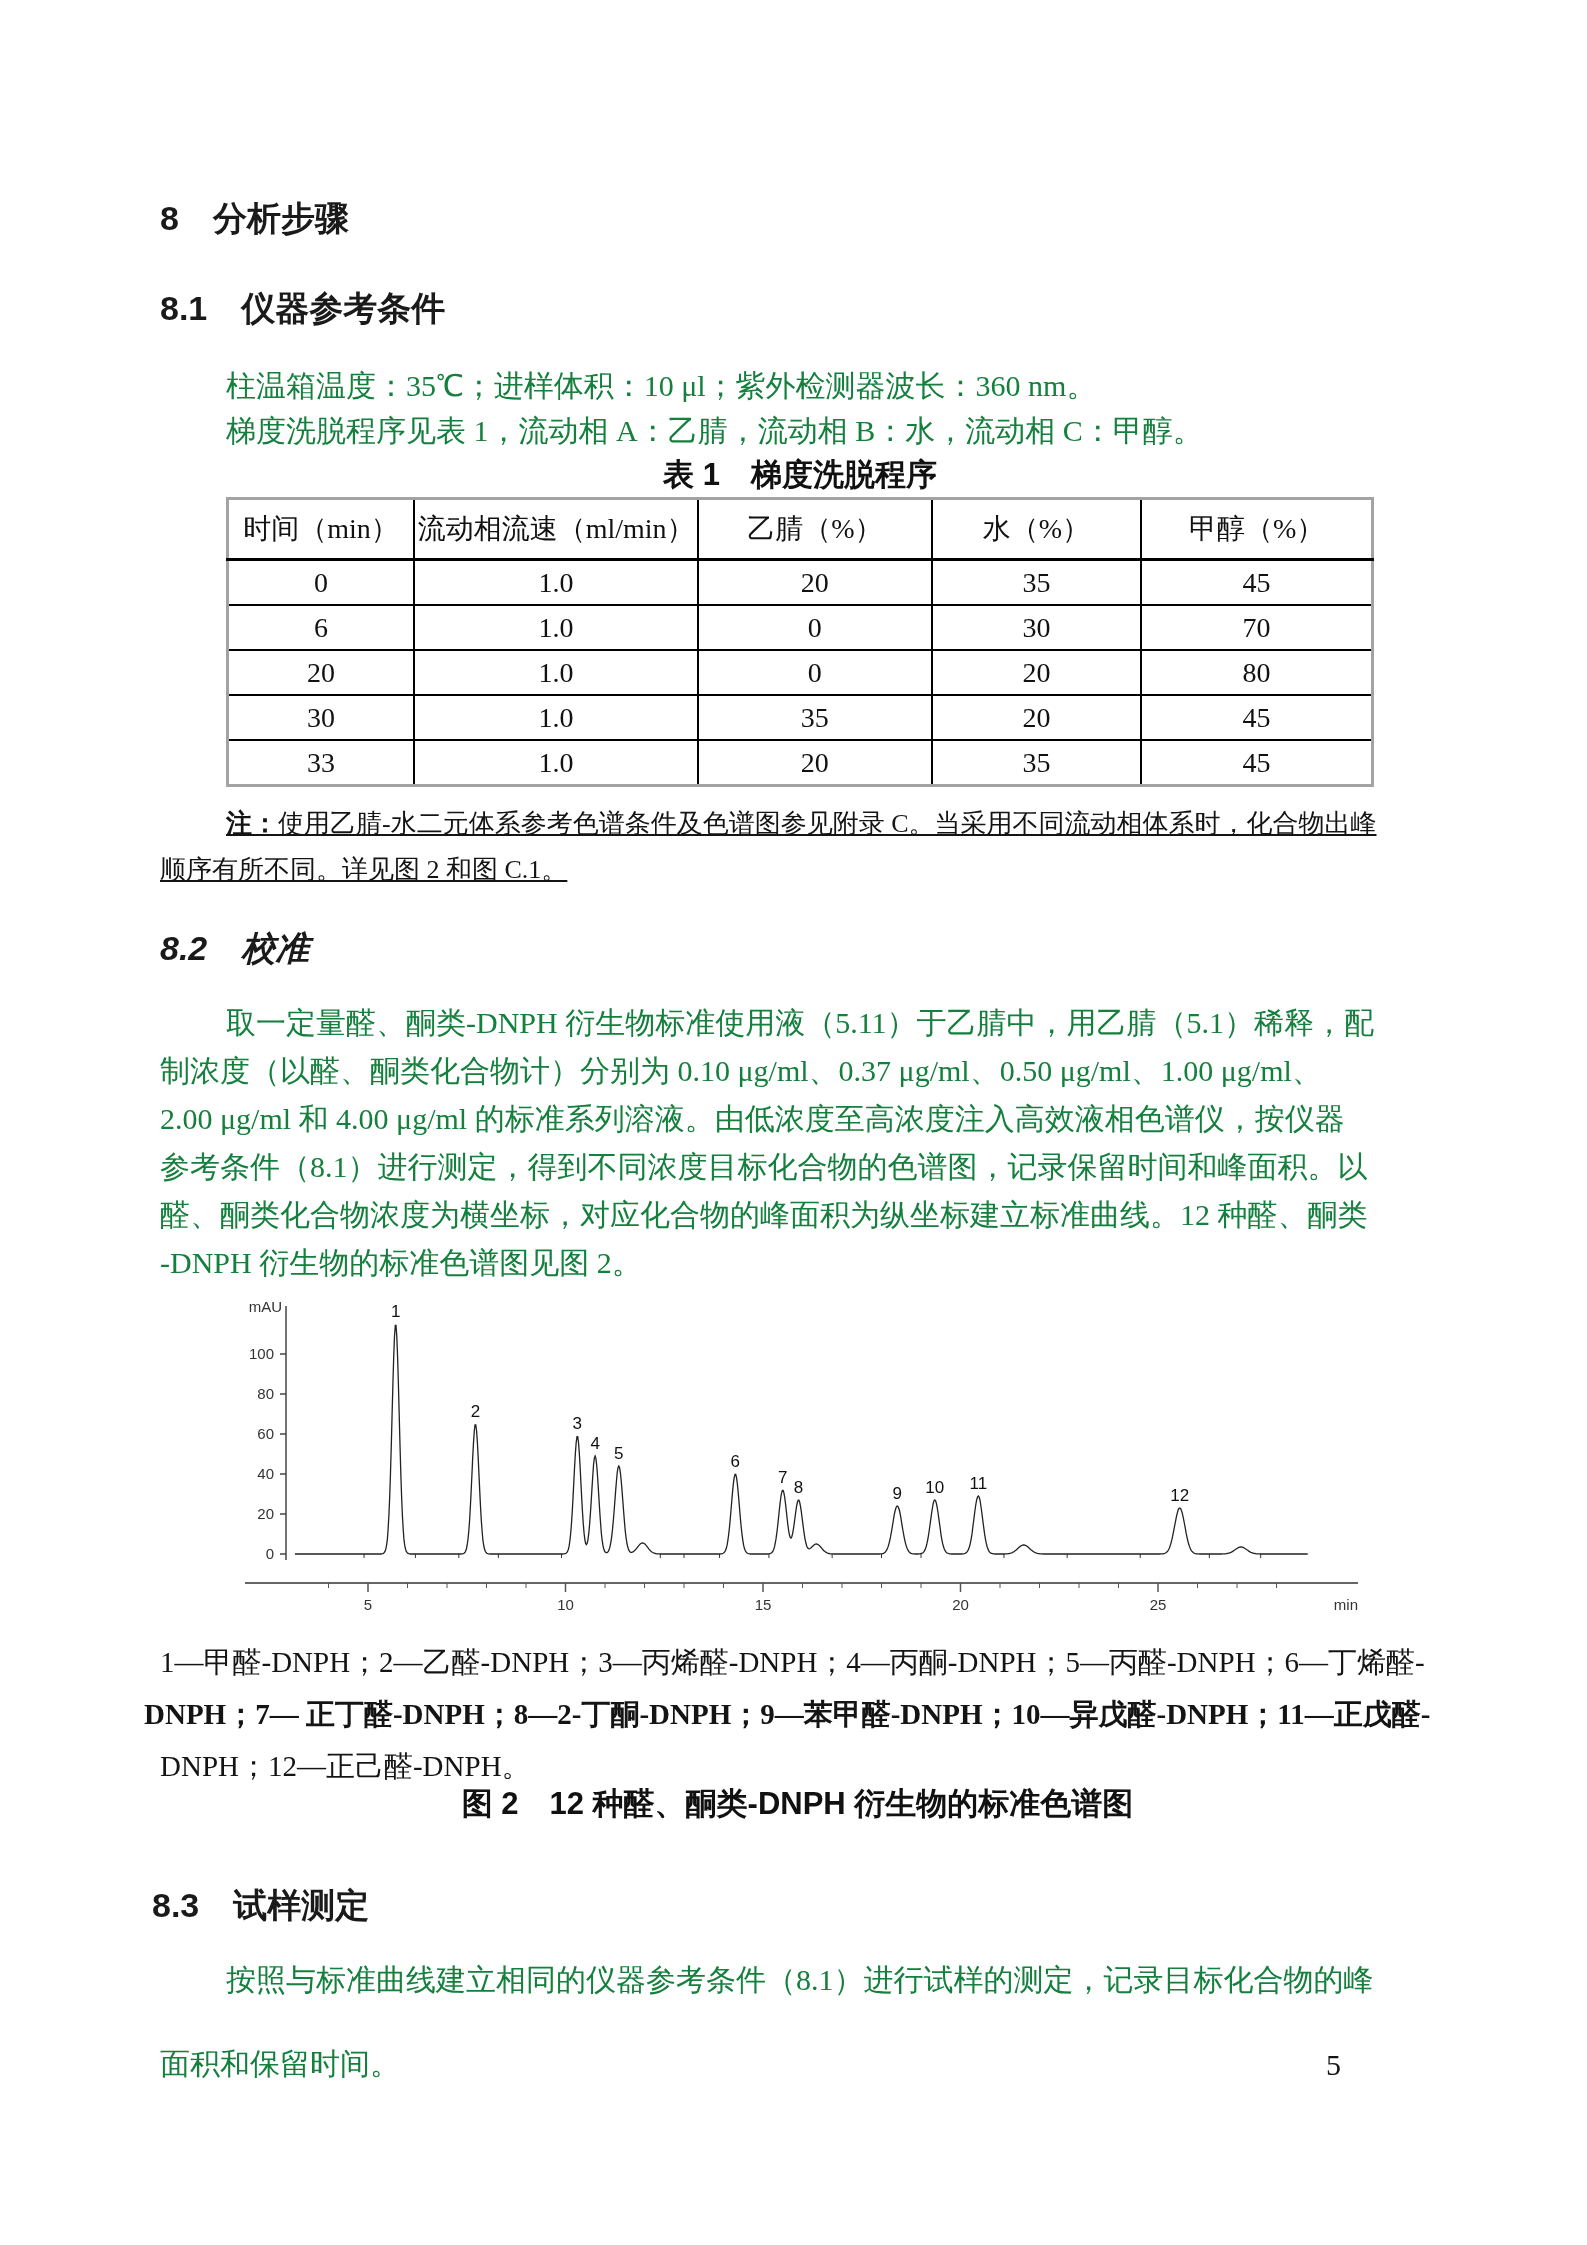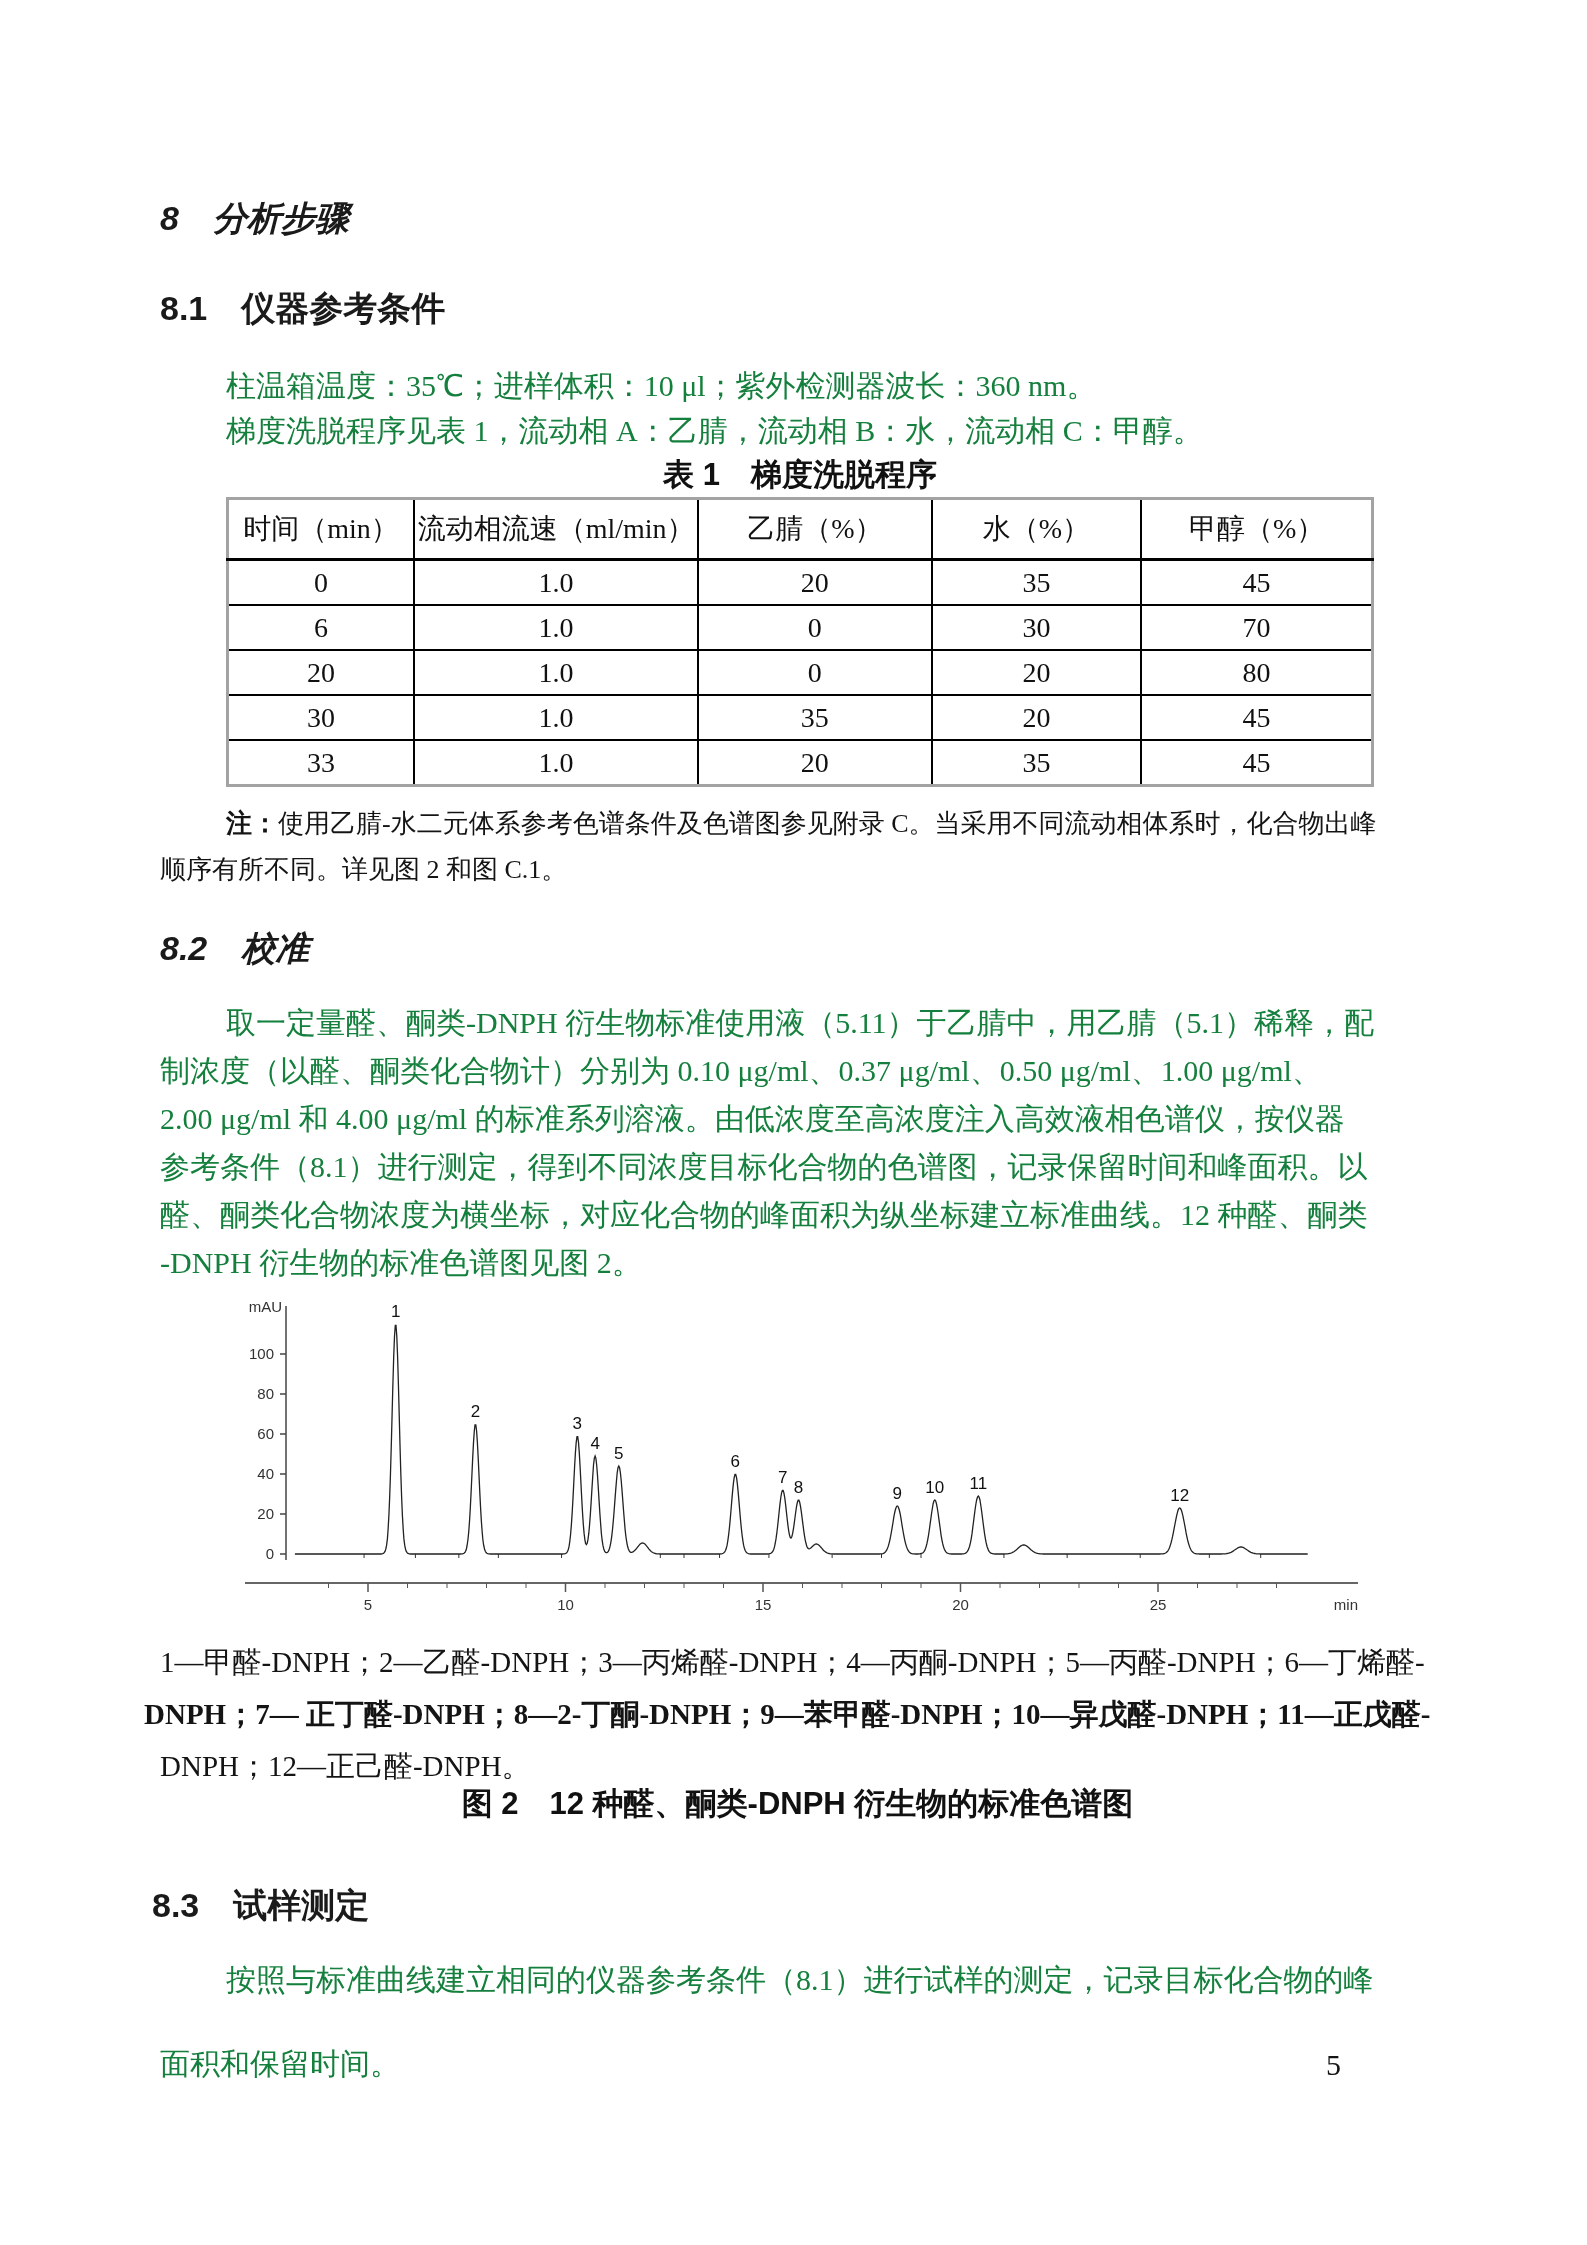--- a/index.html
+++ b/index.html
@@ -1,41 +1,41 @@
 <!DOCTYPE html>
 <html><head>
 <meta charset="utf-8">
 <style>
   html,body{margin:0;padding:0;background:#ffffff;}
   #page{position:relative;width:1587px;height:2245px;background:#ffffff;overflow:hidden;
         color:#111;font-family:"Liberation Serif",serif;}
   .abs{position:absolute;white-space:nowrap;}
   .heading{font-family:"Liberation Sans",sans-serif;font-weight:bold;font-size:34px;color:#1a1a1a;}
   .body-line{font-size:30px;color:#15803d;}
-  .note-line{font-size:26px;color:#141414;}
+  .note-line{font-size:26px;color:#141414;text-decoration:underline;}
   .note-label{font-family:"Liberation Sans",sans-serif;font-weight:bold;}
   .table-title{font-family:"Liberation Sans",sans-serif;font-weight:bold;font-size:31px;text-align:center;color:#111;}
   .caption{font-family:"Liberation Sans",sans-serif;font-weight:bold;font-size:31px;text-align:center;color:#111;}
   .legend-line{font-size:29px;color:#141414;}
   .pagenum{font-size:30px;color:#141414;}
   #t1{border-collapse:collapse;table-layout:fixed;width:1148px;}
   #t1 th,#t1 td{border:2px solid #000;text-align:center;vertical-align:middle;
       font-weight:normal;font-size:28px;color:#111;padding:0;overflow:hidden;}
   #t1{border:3px solid #a3a3a3;}
   #t1 thead th{height:58px;border-bottom:3px solid #000;}
   #t1 tbody td{height:43px;}
   .tick{font-family:"Liberation Sans",sans-serif;font-size:15px;fill:#333;}
   .peaklabel{font-family:"Liberation Sans",sans-serif;font-size:17px;fill:#111;}
 </style>
 </head>
 <body>
 
 <div id="page">
 
-  <div class="abs heading" style="left:160px;top:196px;font-style:italic;">8　分析步骤</div>
+  <div class="abs heading" style="left:160px;top:196px;">8　分析步骤</div>
 
   <div class="abs heading" style="left:160px;top:286px;">8.1　仪器参考条件</div>
 
   <div class="abs body-line" style="left:226px;top:366px;">柱温箱温度：35℃；进样体积：10 μl；紫外检测器波长：360 nm。</div>
   <div class="abs body-line" style="left:226px;top:411px;">梯度洗脱程序见表 1，流动相 A：乙腈，流动相 B：水，流动相 C：甲醇。</div>
 
   <div class="abs table-title" style="left:226px;top:454px;width:1148px;">表 1　梯度洗脱程序</div>
 
   <div class="abs" style="left:226px;top:497px;">
     <table id="t1">

